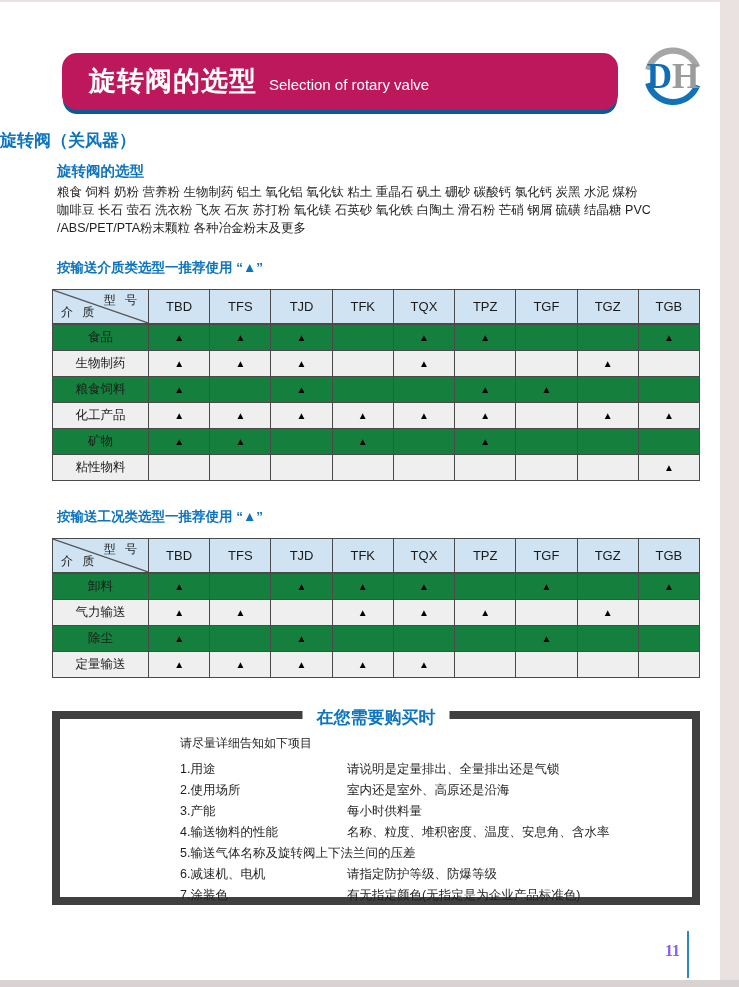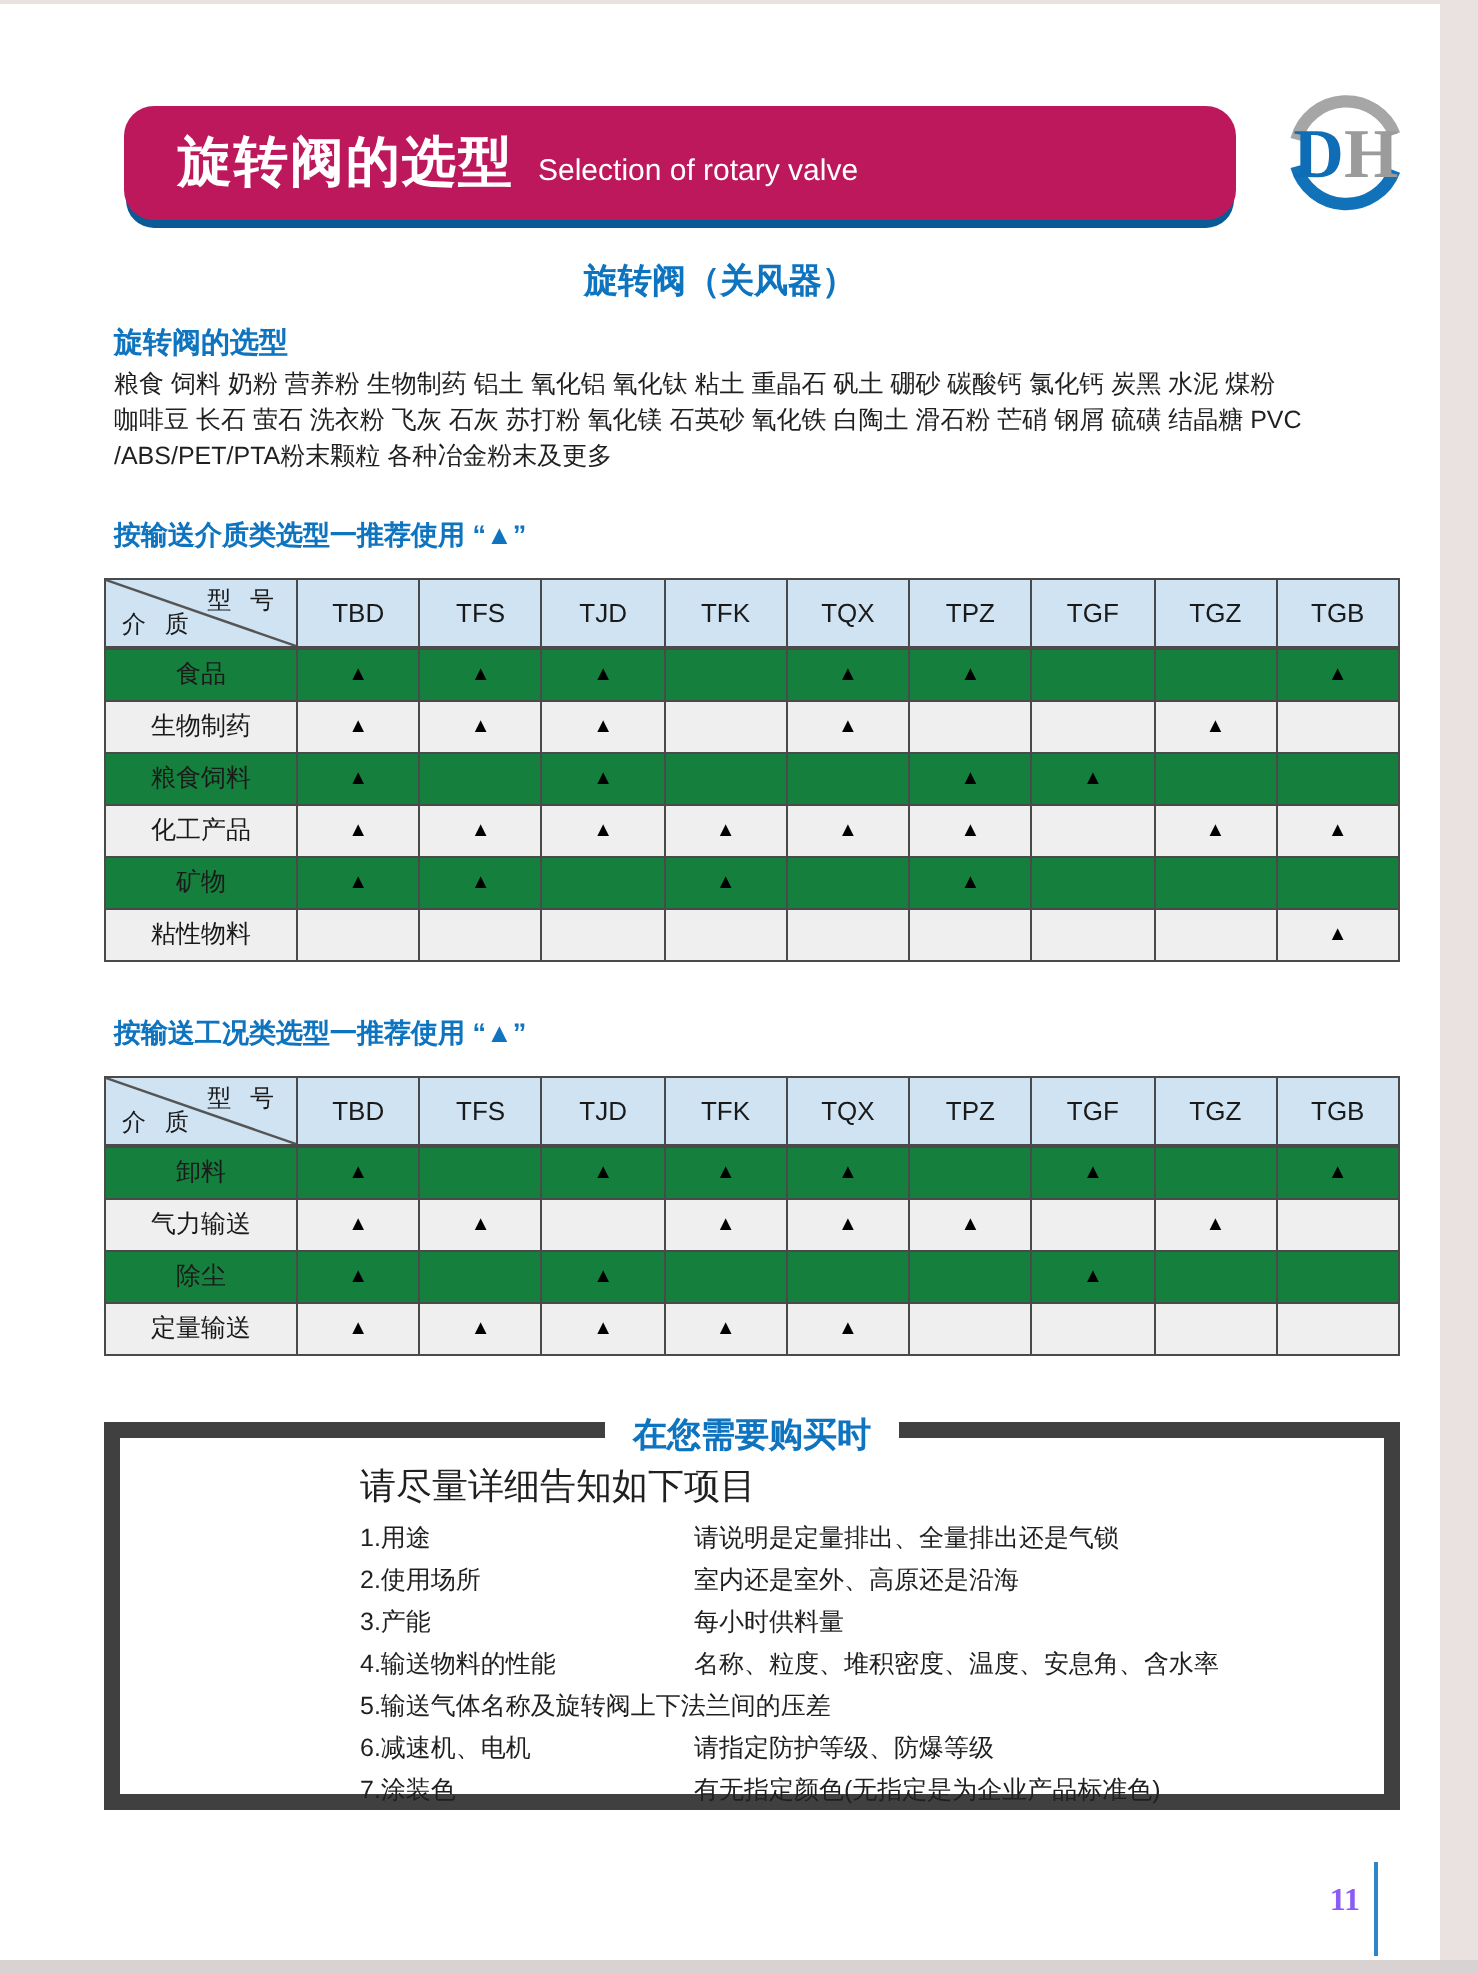--- a/index.html
+++ b/index.html
@@ -9,21 +9,21 @@
   .bottom-band{position:absolute;left:0;bottom:0;width:739px;height:7px;background:#d9d2d2;}
 
   
   .banner{position:absolute;left:62px;top:51px;width:556px;height:57px;background:#be185d;
           border-radius:15px;box-shadow:0 5px 0 -1px #0a5a96;display:flex;align-items:baseline;
           padding-left:27px;box-sizing:border-box;}
   .banner-zh{color:#fff;font-weight:bold;font-size:27px;line-height:56px;letter-spacing:1px;}
   .banner-en{color:#fff;font-size:15px;margin-left:12px;}
   .logo{position:absolute;left:641px;top:43px;width:68px;height:64px;}
 
-  .main-title{position:absolute;left:0;top:127px;width:720px;text-align:center;
+  .main-title{position:absolute;left:0;top:127px;width:720px;
               color:#0e74bf;font-size:17px;font-weight:bold;}
 
   .mat-heading{position:absolute;left:57px;top:160px;color:#0e74bf;font-size:14.5px;font-weight:bold;}
   .mat-body{position:absolute;left:57px;top:181px;width:594px;font-size:12.5px;line-height:18px;color:#1f1f1f;}
 
   .sec-heading{position:absolute;left:57px;color:#0e74bf;font-size:13.5px;font-weight:bold;}
   #sec1{top:257px}
   #sec2{top:506px}
 
   table{position:absolute;left:52px;border-collapse:collapse;table-layout:fixed;width:648px;background:#15803d;}
@@ -38,21 +38,21 @@
   th.corner{position:relative;}
   th.corner svg{position:absolute;left:0;top:0;width:100%;height:100%;}
   th.corner .ct{position:absolute;top:2px;right:8px;font-size:12px;letter-spacing:3px;}
   th.corner .cb{position:absolute;bottom:2px;left:8px;font-size:12px;letter-spacing:3px;}
 
   .purchase-box{position:absolute;left:52px;top:709px;width:648px;height:194px;
                 border:8px solid #404040;box-sizing:border-box;}
   .box-title{position:absolute;top:-13px;left:50%;transform:translateX(-50%);background:#fff;
              padding:0 14px;color:#0e74bf;font-size:17px;font-weight:bold;white-space:nowrap;}
   .box-body{position:absolute;left:120px;top:14px;right:8px;}
-  .box-intro{font-size:18px;color:#1f1f1f;height:21px;line-height:21px;}
+  .box-intro{font-size:12px;color:#1f1f1f;height:21px;line-height:21px;}
   .box-items{margin-top:5px;}
   .box-item{display:flex;height:21px;line-height:21px;font-size:12.5px;color:#1f1f1f;}
   .box-item .lbl{min-width:167px;white-space:nowrap;}
   .box-item .dsc{flex:1;white-space:nowrap;}
 
   .page-number{position:absolute;left:630px;top:929px;width:50px;text-align:right;
                font-family:"Liberation Serif","DejaVu Serif",serif;font-size:16px;font-weight:bold;color:#8b5cf6;margin-top:11px;}
   .edge-line{position:absolute;left:687px;top:931px;width:2px;height:47px;background:#2e86c8;}
 </style>
 </head>

